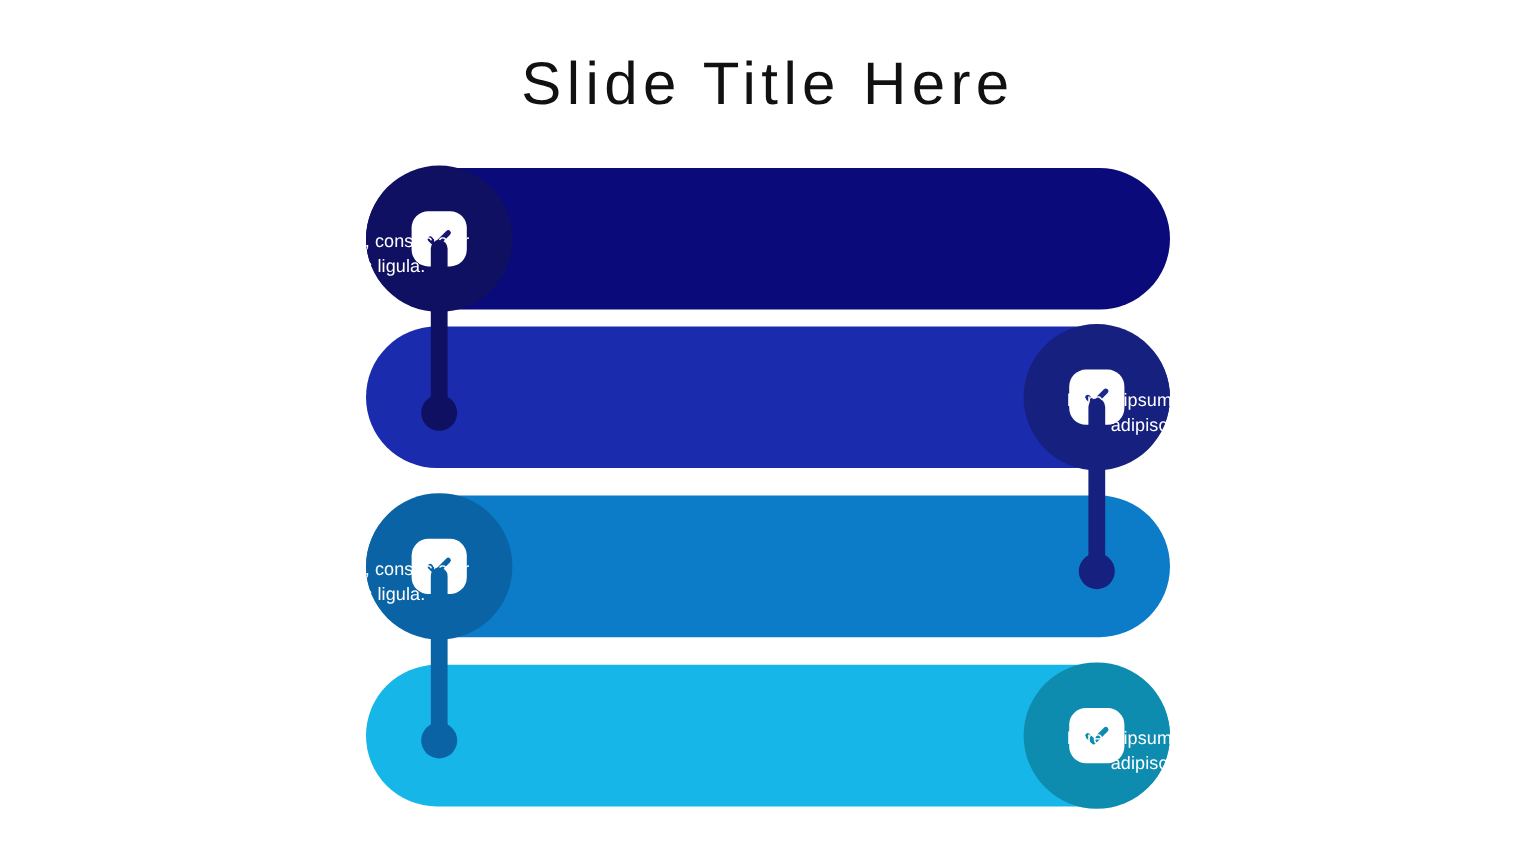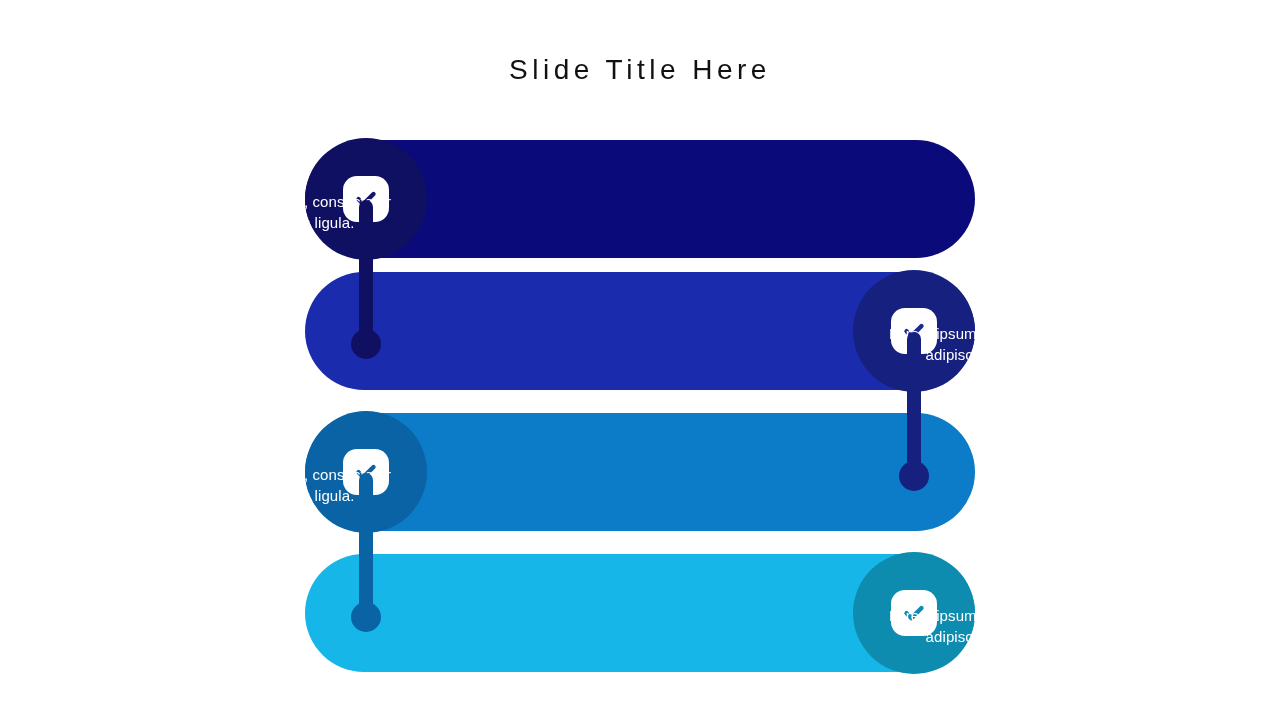--- a/index.html
+++ b/index.html
@@ -20,21 +20,21 @@
     height: 720px;
     background: #ffffff;
   }
 
   .slide-title {
     position: absolute;
     top: 44px;
     left: 0;
     width: 1280px;
     text-align: center;
-    font-size: 28px;
+    font-size: 50px;
     font-weight: 400;
     letter-spacing: 4.5px;
     color: #111111;
     line-height: 52px;
   }
 
   .rows {
     position: absolute;
     top: 140px;
     left: 0;

